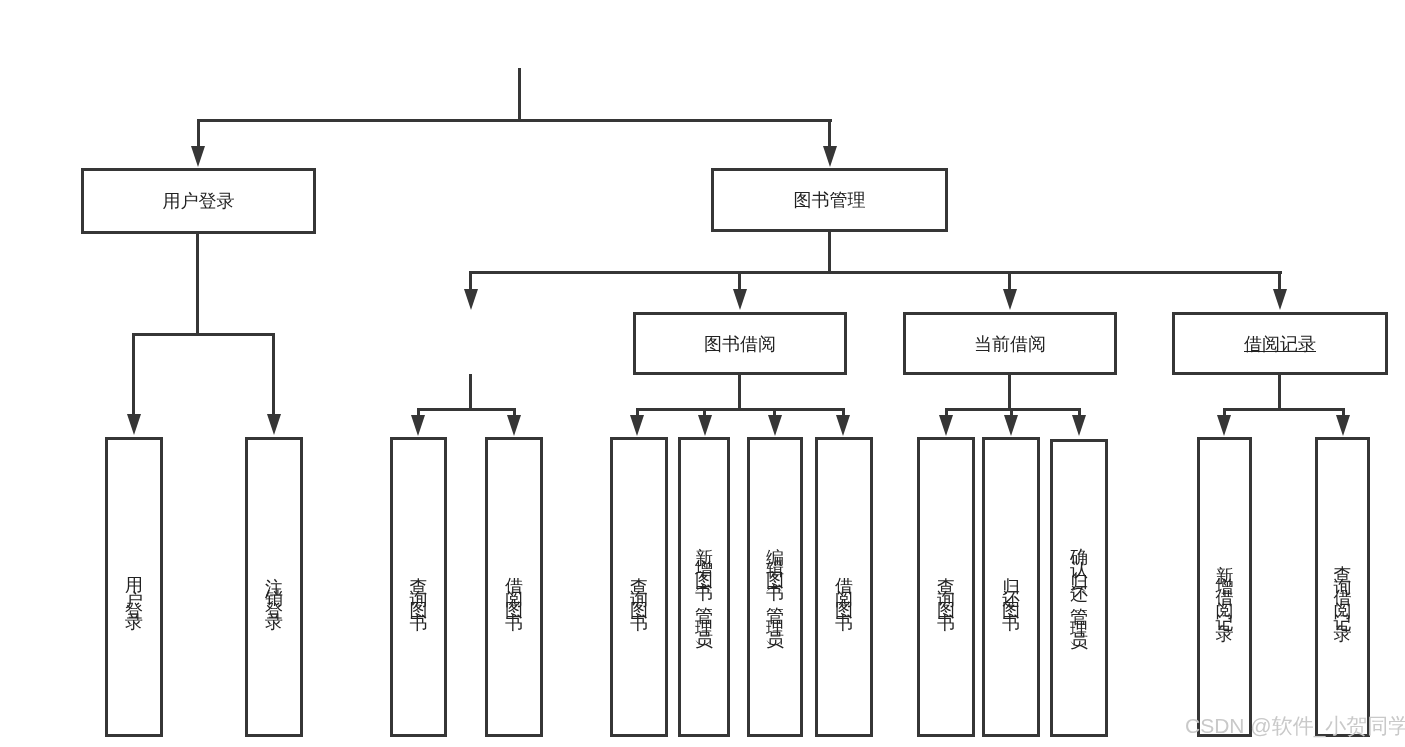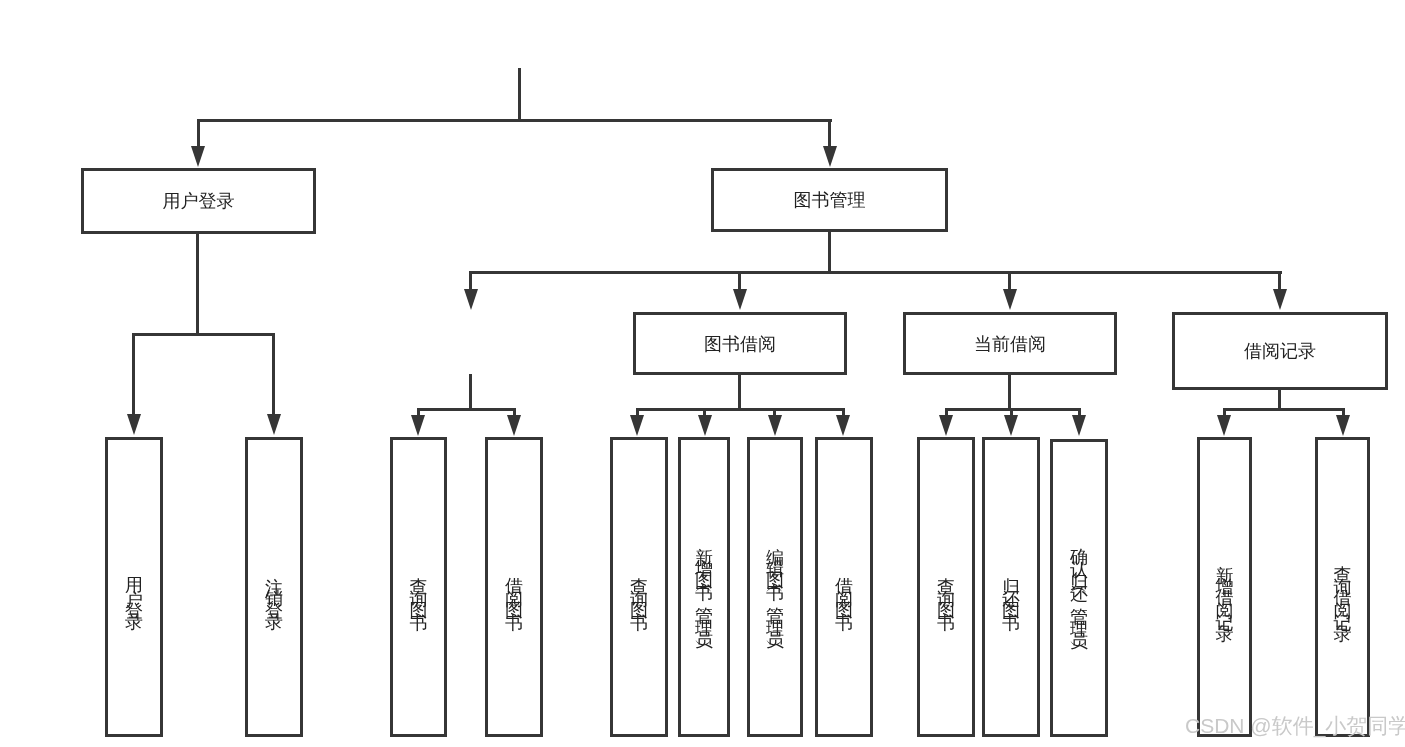--- a/index.html
+++ b/index.html
@@ -100,21 +100,21 @@
   <div class="arrow" style="left:464px; top:289px;"></div>
   <div class="v-line" style="left:738px; top:271px; height:21px;"></div>
   <div class="arrow" style="left:733px; top:289px;"></div>
   <div class="v-line" style="left:1008px; top:271px; height:21px;"></div>
   <div class="arrow" style="left:1003px; top:289px;"></div>
   <div class="v-line" style="left:1278px; top:271px; height:21px;"></div>
   <div class="arrow" style="left:1273px; top:289px;"></div>
 
   <div class="node" style="left:903px; top:312px; width:214px; height:63px;">当前借阅</div>
   <div class="node" style="left:633px; top:312px; width:214px; height:63px;">图书借阅</div>
-  <div class="node" style="left:1172px; top:312px; width:216px; height:78px;">借阅记录</div>
+  <div class="node" style="left:1172px; top:312px; width:216px; height:63px;text-decoration:underline;">借阅记录</div>
 
   <div class="v-line" style="left:469px; top:374px; height:37px;"></div>
   <div class="h-line" style="left:417px; top:408px; width:99px;"></div>
   <div class="v-line" style="left:417px; top:408px; height:11px;"></div>
   <div class="arrow" style="left:411px; top:415px;"></div>
   <div class="v-line" style="left:513px; top:408px; height:11px;"></div>
   <div class="arrow" style="left:507px; top:415px;"></div>
 
   <div class="v-line" style="left:738px; top:374px; height:37px;"></div>
   <div class="h-line" style="left:636px; top:408px; width:209px;"></div>

